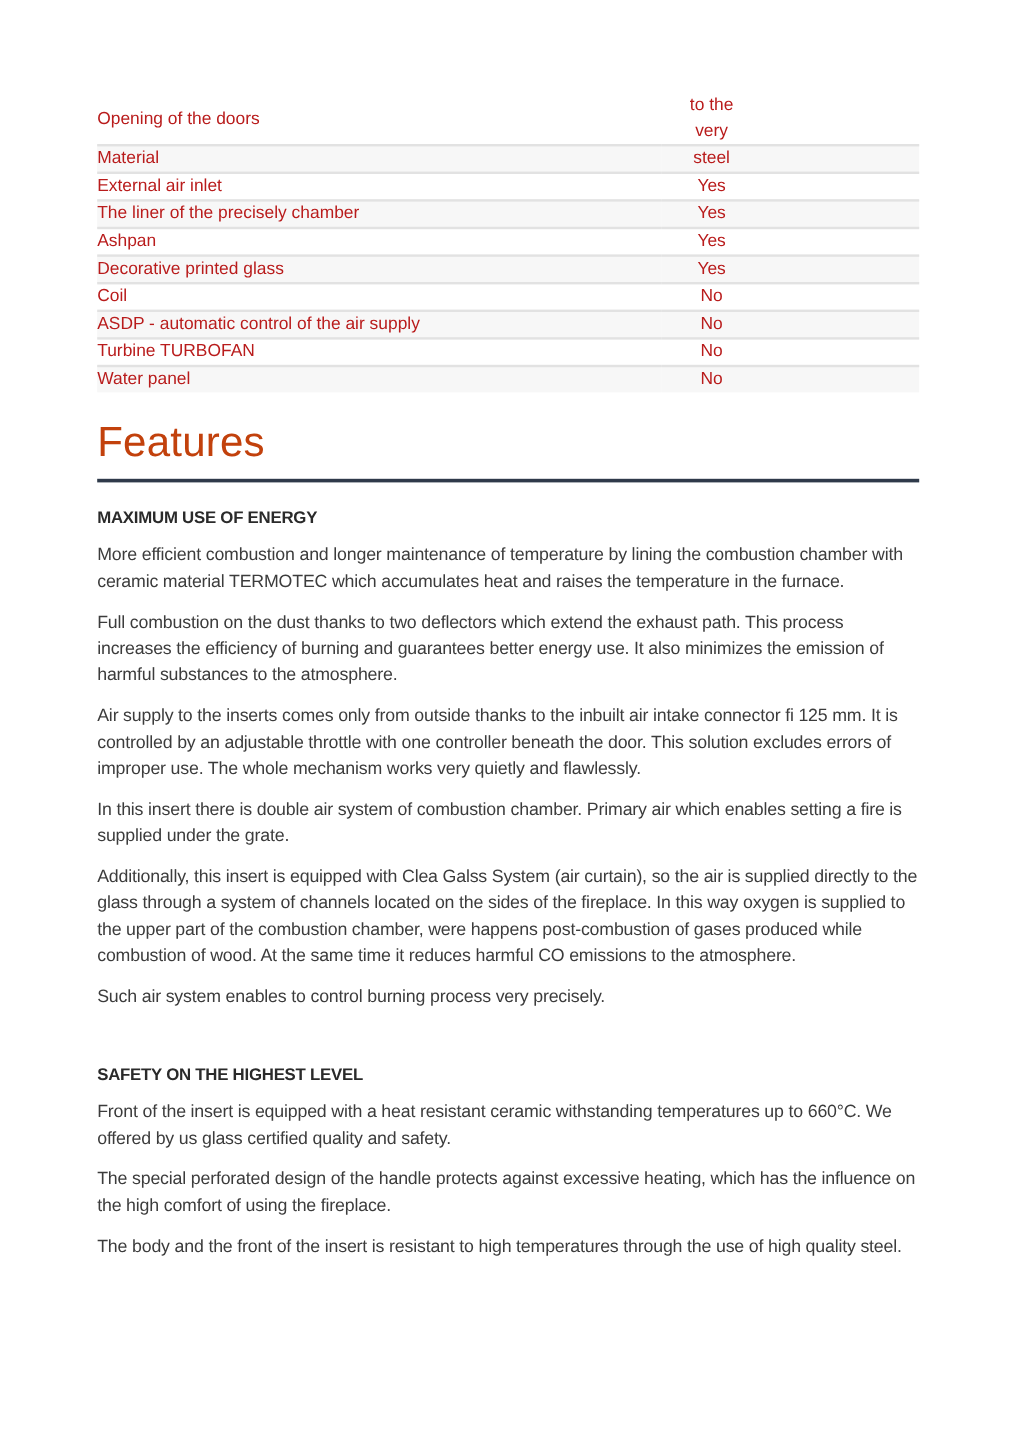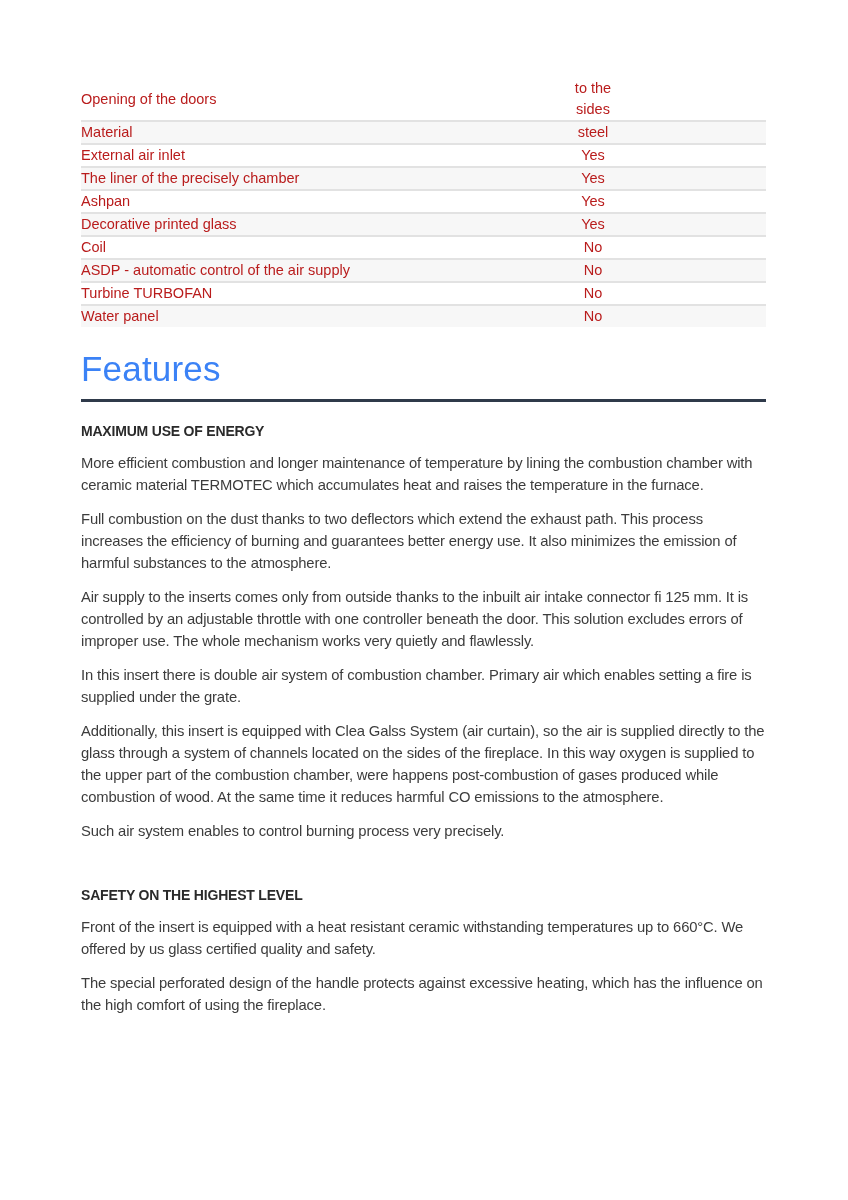--- a/index.html
+++ b/index.html
@@ -8,35 +8,35 @@
   .page { position: absolute; left: 81px; top: 78px; width: 685px; }
   table.spec { width: 685px; border-collapse: collapse; font-size: 14.5px; font-weight: 300; }
   table.spec td { height: 21px; padding: 0; line-height: 21px; color: #b91c1c; }
   table.spec tr { border-bottom: 2px solid #e2e2e2; }
   table.spec tr:last-child { border-bottom: none; }
   table.spec tr.alt td { background: #f7f7f7; }
   table.spec td.label { padding-left: 0; width: 470px; }
   table.spec td.val { text-align: left; padding-left: 12px; }
   table.spec td.val span { display: inline-block; width: 60px; text-align: center; }
   h1.features { font-family: "Liberation Sans", sans-serif; font-weight: 300; font-size: 35px;
-    color: #3b82f6; margin: 20px 0 0 0; line-height: 44px; letter-spacing: 0.2px; }
+    color: #c2410c; margin: 20px 0 0 0; line-height: 44px; letter-spacing: 0.2px; }
   .rule { height: 3px; background: #2f3a4a; margin-top: 8px; width: 685px; }
   h3.sub { font-size: 14px; font-weight: 700; color: #2a2a2a; margin: 20px 0 0 0; line-height: 18px; letter-spacing: -0.2px; }
   p.para { font-size: 14.8px; font-weight: 300; line-height: 22px; margin: 12px 0 0 0; color: #3c3c3c; letter-spacing: -0.15px; }
   .gap { height: 44px; }
 </style>
 </head>
 <body>
 
 <div class="page">
   <table class="spec">
     <tbody>
       <tr>
           <td class="label">Opening of the doors</td>
-          <td class="val"><span>to the sides</span></td>
+          <td class="val"><span>to the very</span></td>
         </tr>
       <tr class="alt">
           <td class="label">Material</td>
           <td class="val"><span>steel</span></td>
         </tr>
       <tr>
           <td class="label">External air inlet</td>
           <td class="val"><span>Yes</span></td>
         </tr>
       <tr class="alt">
@@ -82,14 +82,15 @@
     <p class="para">Additionally, this insert is equipped with Clea Galss System (air curtain), so the air is supplied directly to the glass through a system of channels located on the sides of the fireplace. In this way oxygen is supplied to the upper part of the combustion chamber, were happens post-combustion of gases produced while combustion of wood. At the same time it reduces harmful CO emissions to the atmosphere.</p>
     <p class="para">Such air system enables to control burning process very precisely.</p>
   </section>
 
   <div class="gap"></div>
 
   <section>
     <h3 class="sub" style="margin-top:0;">SAFETY ON THE HIGHEST LEVEL</h3>
     <p class="para">Front of the insert is equipped with a heat resistant ceramic withstanding temperatures up to 660°C. We offered by us glass certified quality and safety.</p>
     <p class="para">The special perforated design of the handle protects against excessive heating, which has the influence on the high comfort of using the fireplace.</p>
+    <p class="para">The body and the front of the insert is resistant to high temperatures through the use of high quality steel.</p>
   </section>
 </div>
 
 </body></html>

